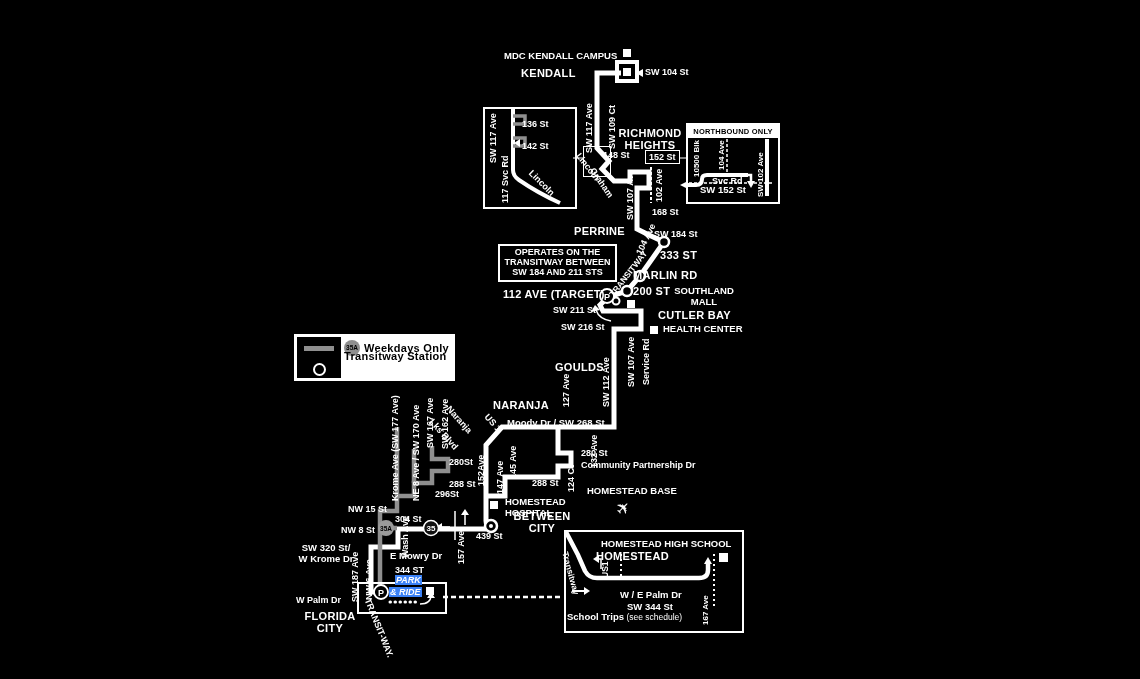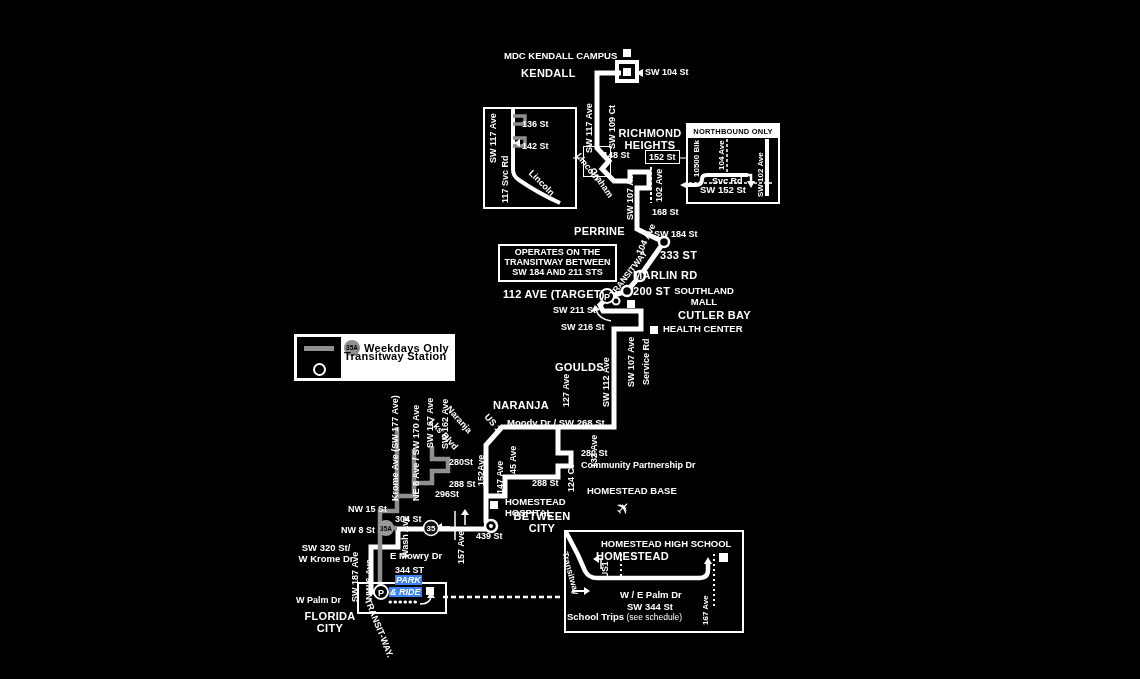--- a/index.html
+++ b/index.html
@@ -150,21 +150,21 @@
   <div class="lblbox" style="left:645px;top:150px;">152 St</div>
   <div class="lbl" style="left:652px;top:207px;">168 St</div>
   <div class="lbl big" style="left:574px;top:226px;">PERRINE</div>
   <div class="lbl" style="left:654px;top:229px;">SW 184 St</div>
   <div class="lbl big" style="left:660px;top:250px;">333 ST</div>
   <div class="lbl big" style="left:633px;top:270px;text-align:right;">MARLIN RD</div>
   <div class="lbl big" style="left:633px;top:286px;">200 ST</div>
   <div class="lbl l10 ctr" style="left:672px;top:286px;width:64px;">SOUTHLAND MALL</div>
   <div class="lbl big" style="left:503px;top:289px;">112 AVE (TARGET)</div>
   <div class="lbl" style="left:553px;top:305px;">SW 211 St</div>
-  <div class="lbl big" style="left:658px;top:310px;margin-left:20px;">CUTLER BAY</div>
+  <div class="lbl big" style="left:658px;top:310px;">CUTLER BAY</div>
   <div class="lbl" style="left:561px;top:322px;">SW 216 St</div>
   <div class="lbl l10" style="left:663px;top:324px;">HEALTH CENTER</div>
   <div class="lbl big" style="left:555px;top:362px;">GOULDS</div>
   <div class="lbl big" style="left:493px;top:400px;">NARANJA</div>
   <div class="lbl l10" style="left:507px;top:418px;">Moody Dr / SW 268 St</div>
   <div class="lbl" style="left:449px;top:457px;">280St</div>
   <div class="lbl" style="left:449px;top:479px;">288 St</div>
   <div class="lbl" style="left:435px;top:489px;">296St</div>
   <div class="lbl" style="left:581px;top:448px;">280 St</div>
   <div class="lbl" style="left:581px;top:460px;">Community Partnership Dr</div>

